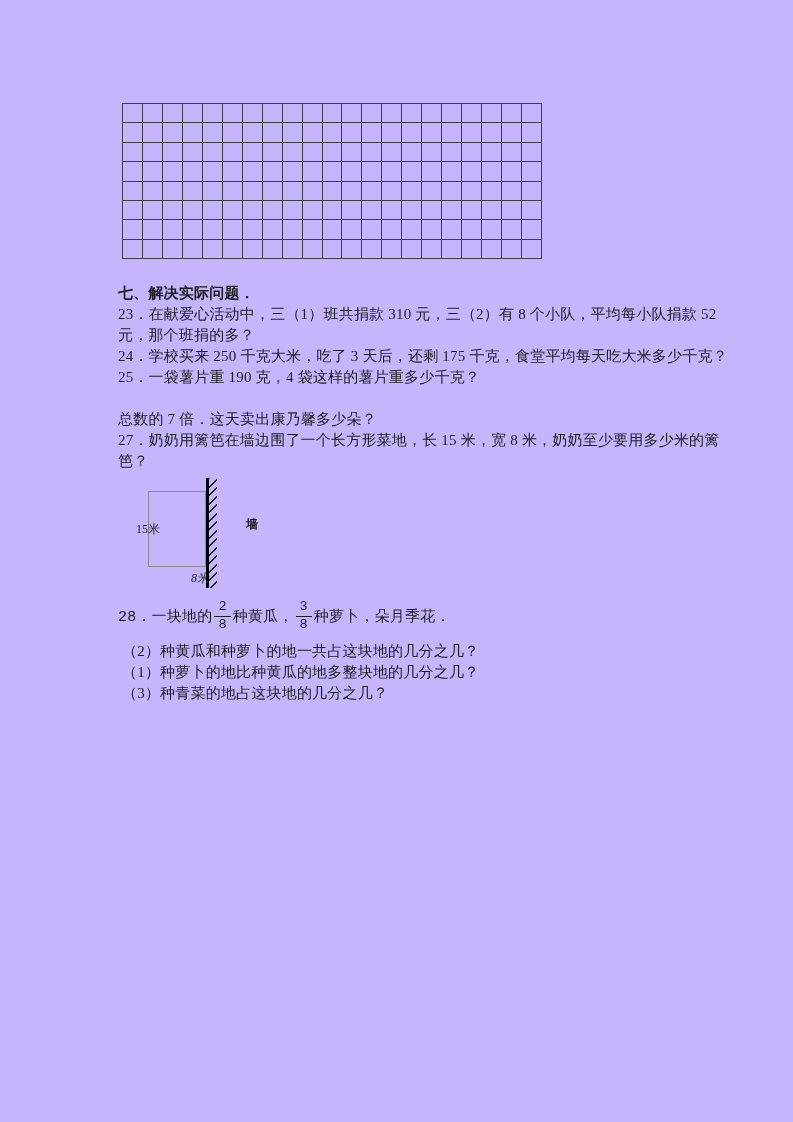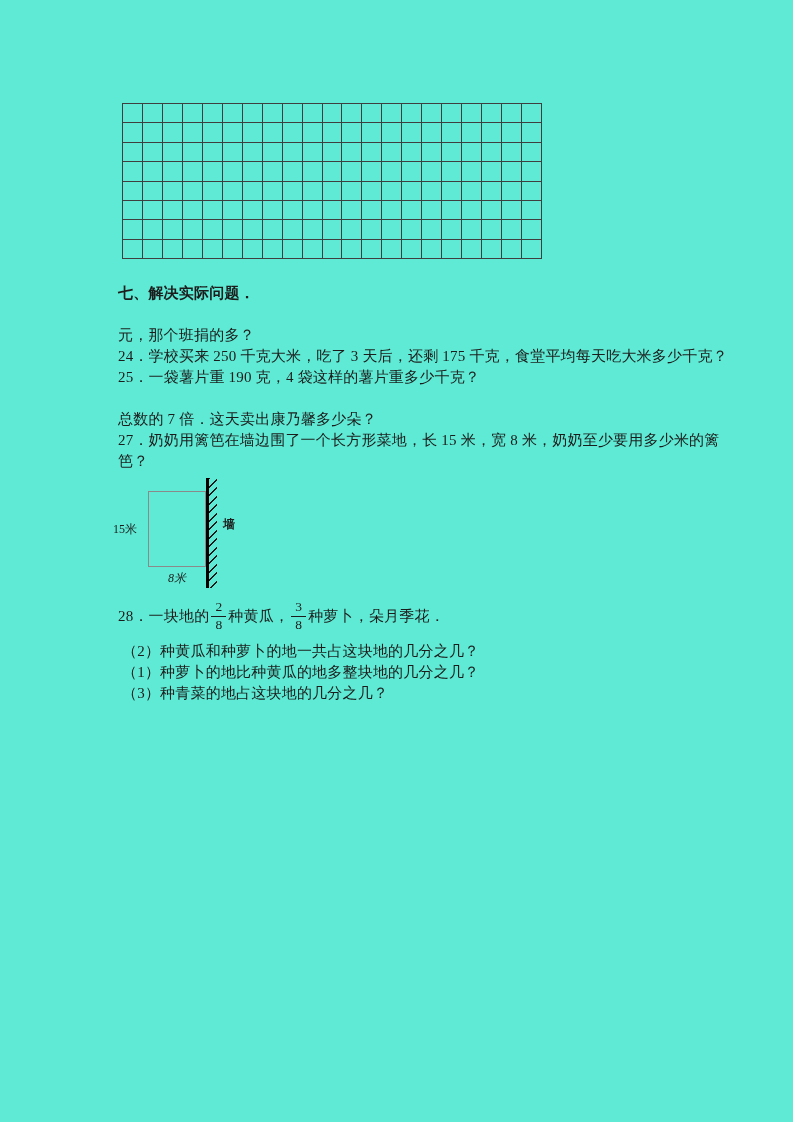--- a/index.html
+++ b/index.html
@@ -1,21 +1,21 @@
 <!DOCTYPE html>
 <html><head>
 <meta charset="utf-8">
 <style>
   * { margin: 0; padding: 0; box-sizing: border-box; }
   html, body { background: #ffffff; }
   .page {
     position: relative;
     width: 793px;
     height: 1122px;
-    background: #5eead4;
+    background: #c4b5fd;
     font-family: "Liberation Serif", "DejaVu Serif", serif;
     color: #1c1c1c;
     overflow: hidden;
   }
   
   .answer-grid {
     position: absolute;
     left: 122px;
     top: 103px;
     width: 420px;
@@ -45,29 +45,29 @@
     border: 1px solid #8a8a8a;
   }
   .wall-line {
     position: absolute; left: 96px; top: 8px; width: 3px; height: 110px;
     background: #000;
   }
   .wall-hatch {
     position: absolute; left: 99px; top: 8px; width: 8px; height: 110px;
     background: repeating-linear-gradient(135deg, #1a1a1a 0 1.2px, transparent 1.2px 6px);
   }
-  .diagram .lbl { position: absolute; font-size: 12px; white-space: nowrap; }
+  .diagram .lbl { position: absolute; font-size: 12px; white-space: nowrap; margin-left: 23px; }
   .lbl-side { left: 3px; top: 51px; }
   .lbl-bottom { left: 58px; top: 100px; font-style: italic; }
   .lbl-wall { left: 113px; top: 46px; font-size: 15px; font-weight: bold; }
   
   .p28-row {
     position: absolute; left: 118px; top: 596px; height: 40px;
     display: flex; align-items: center;
-    font-size: 15px; letter-spacing: 0.2px; white-space: nowrap;
+    font-size: 15px; letter-spacing: 0.2px; white-space: nowrap; font-family: Liberation Mono, monospace;
   }
   .frac {
     display: inline-flex; flex-direction: column; align-items: center;
     font-size: 13.5px; line-height: 1.15; margin: 0 2px; vertical-align: middle;
   }
   .frac .num { display: block; border-bottom: 1px solid #1c1c1c; padding: 0 4px 0.5px 4px; }
   .frac .den { display: block; padding-top: 0.5px; }
   .subq { left: 122px; }
 </style>
 </head>
@@ -241,20 +241,21 @@
       <div class="grid-cell"></div>
       <div class="grid-cell"></div>
       <div class="grid-cell"></div>
       <div class="grid-cell"></div>
       <div class="grid-cell"></div>
       <div class="grid-cell"></div>
     </div>
 
   <div class="tline heading" style="top:283px">七、解决实际问题．</div>
 
+  <div class="tline" style="top:304px">23．在献爱心活动中，三（1）班共捐款 310 元，三（2）有 8 个小队，平均每小队捐款 52</div>
   <div class="tline" style="top:325px">元，那个班捐的多？</div>
 
   <div class="tline" style="top:346px">24．学校买来 250 千克大米，吃了 3 天后，还剩 175 千克，食堂平均每天吃大米多少千克？</div>
 
   <div class="tline" style="top:367px">25．一袋薯片重 190 克，4 袋这样的薯片重多少千克？</div>
 
   <div class="tline" style="top:409px">总数的 7 倍．这天卖出康乃馨多少朵？</div>
 
   <div class="tline" style="top:430px">27．奶奶用篱笆在墙边围了一个长方形菜地，长 15 米，宽 8 米，奶奶至少要用多少米的篱</div>
   <div class="tline" style="top:451px">笆？</div>

